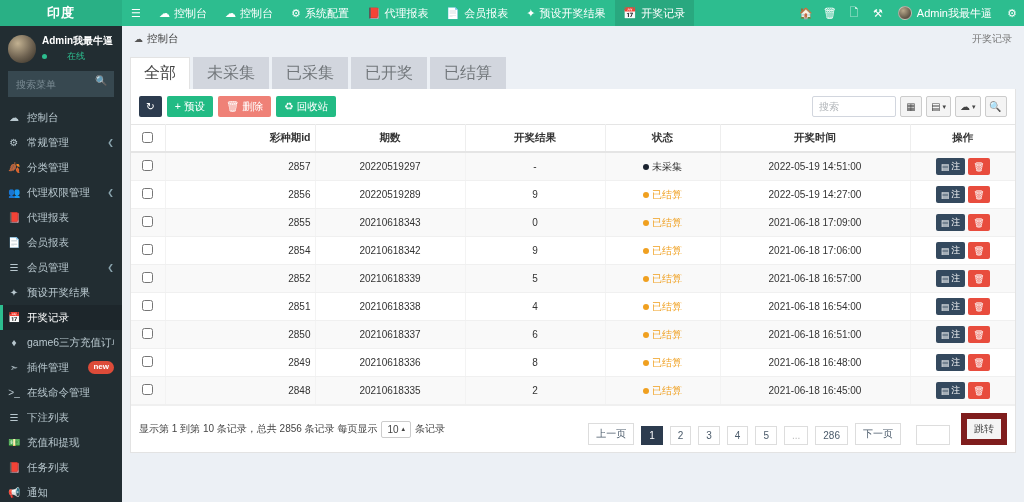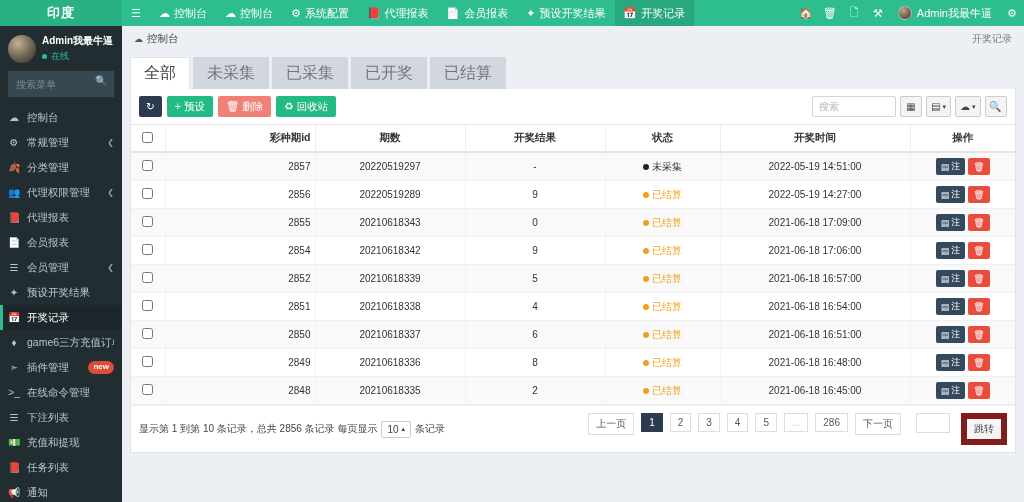--- a/index.html
+++ b/index.html
@@ -56,21 +56,21 @@
     overflow: hidden; display: flex; flex-direction: column;
   }
   .user-panel { display: flex; align-items: center; padding: 8px 6px 6px 8px; gap: 6px; }
   .user-panel .avatar {
     width: 28px; height: 28px; border-radius: 50%;
     background: radial-gradient(circle at 35% 30%, #c2b191, #6d6150 55%, #2f2a22);
     flex: 0 0 28px;
   }
   .user-meta { display: flex; flex-direction: column; gap: 2px; }
   .user-name { color: #fff; font-size: 10px; font-weight: bold; }
-  .user-status { color: #2dbd8f; font-size: 9px; display: flex; align-items: center; gap: 4px; }
+  .user-status { color: #2dbd8f; font-size: 9px; display: flex; align-items: center; gap: 20px; }
   .dot { width: 5px; height: 5px; border-radius: 50%; background: #2dbd8f; display: inline-block; }
 
   .side-search { padding: 2px 8px 8px 8px; position: relative; }
   .side-search input {
     width: 100%; height: 26px; background: #374850; border: 1px solid #374850;
     color: #b8c7ce; font-size: 10px; padding: 0 20px 0 7px;
     font-family: inherit; outline: none;
   }
   .side-search input::placeholder { color: #7b8c94; }
   .side-search .sicon {
@@ -175,21 +175,21 @@
   
   .tfoot {
     display: flex; align-items: center; justify-content: space-between;
     padding: 7px 8px; background: #fff; border-top: 1px solid #f0f0f0;
   }
   .info { font-size: 10px; color: #444; display: flex; align-items: center; gap: 4px; }
   .pagesize {
     border: 1px solid #ccc; background: #fff; font-size: 10px; padding: 2px 5px;
     display: inline-flex; align-items: center; gap: 3px; cursor: pointer; border-radius: 2px;
   }
-  .pager { display: flex; align-items: flex-start; gap: 8px; margin-left: 20px; }
+  .pager { display: flex; align-items: flex-end; gap: 8px; margin-left: 20px; }
   .pg {
     border: 1px solid #ddd; background: #fff; color: #4a5a6a; font-size: 10px;
     padding: 3px 7px; cursor: pointer; margin-left: -1px; min-width: 18px; text-align: center;
   }
   .pg.active { background: #2c3b4e; color: #fff; border-color: #2c3b4e; }
   .pg.disabled { color: #bbb; cursor: default; }
   .jump-input {
     width: 34px; height: 20px; border: 1px solid #ddd; margin-left: 7px;
     font-size: 10px; font-family: inherit; outline: none; padding: 0 3px;
   }

